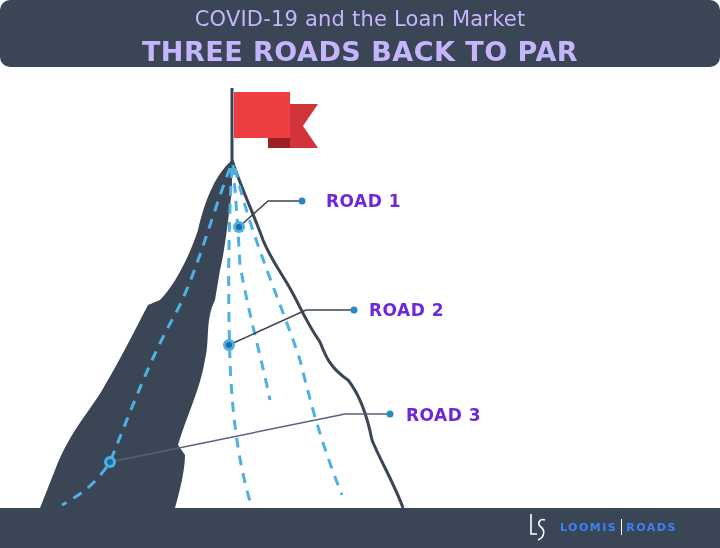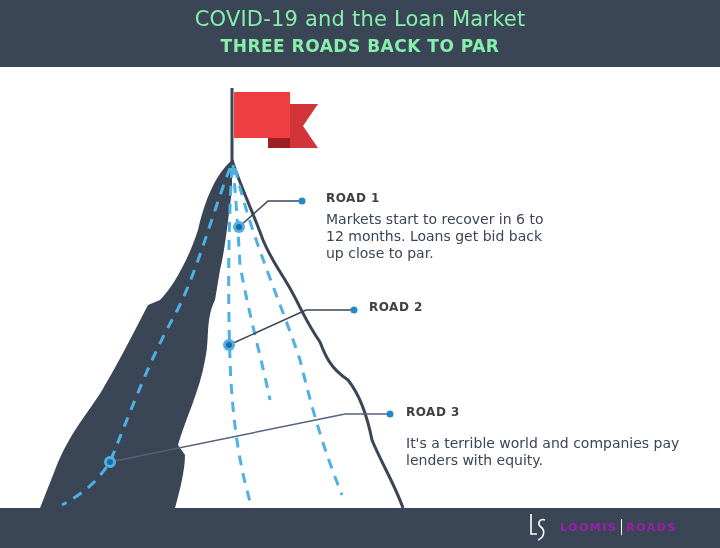--- a/index.html
+++ b/index.html
@@ -3,66 +3,66 @@
   <meta charset="utf-8">
   <style>
     html, body { margin: 0; padding: 0; }
     body {
       width: 720px; height: 548px; position: relative; overflow: hidden;
       background: #ffffff;
       font-family: "Liberation Sans", "DejaVu Sans", sans-serif;
     }
     .header {
       position: absolute; left: 0; top: 0; width: 720px; height: 67px;
-      background: #3a4555; color: #86efac; text-align: center;
+      background: #3a4555; color: #c4b5fd; text-align: center; border-radius: 10px;
     }
     .header .subtitle {
       position: absolute; left: 0; right: 0; top: 7px;
       font-size: 21px; font-weight: 300; letter-spacing: 0.2px;
       font-family: "DejaVu Sans", sans-serif; font-weight: normal;
     }
     .header .title {
       position: absolute; left: 0; right: 0; top: 36px;
-      font-size: 17px; font-weight: bold; letter-spacing: 0.5px;
+      font-size: 27px; font-weight: bold; letter-spacing: 0.5px;
       font-family: "DejaVu Sans", sans-serif;
     }
     .footer {
       position: absolute; left: 0; top: 508px; width: 720px; height: 40px;
       background: #3a4555;
     }
     .logo {
       position: absolute; left: 528px; top: 512px; height: 30px;
-      display: flex; align-items: center; color: #a21caf;
+      display: flex; align-items: center; color: #3b82f6;
     }
     .logo-mark { width: 22px; height: 30px; margin-right: 10px; }
     .logo-text {
       font-family: "DejaVu Sans", sans-serif; font-size: 11px; font-weight: bold;
       letter-spacing: 1.5px; display: flex; align-items: center;
     }
     .logo-sep {
       display: inline-block; width: 1px; height: 16px; background: #ffffff;
       margin: 0 4px;
     }
     svg.scene { position: absolute; left: 0; top: 67px; }
     .road {
       position: absolute;
     }
     .road .road-title {
-      color: #404040; font-weight: bold; font-size: 12px;
+      color: #6d28d9; font-weight: bold; font-size: 17px;
       font-family: "DejaVu Sans", sans-serif; letter-spacing: 0.5px;
       margin-bottom: 6px;
     }
     .road .road-desc {
       color: #3a4555; font-size: 14px; line-height: 17px;
       font-family: "DejaVu Sans", sans-serif;
     }
     #road1 { left: 326px; top: 191px; width: 220px; }
     #road2 { left: 369px; top: 300px; width: 260px; }
     #road3 { left: 406px; top: 405px; width: 280px; }
-    #road3 .road-title { margin-bottom: 16px; }
+    #road3 .road-title { margin-bottom: 4px; }
     #road2 .road-title { margin-bottom: 16px; }
   </style>
 </head>
 <body>
 
 <div class="header">
   <div class="subtitle">COVID-19 and the Loan Market</div>
   <div class="title">THREE ROADS BACK TO PAR</div>
 </div>
 
@@ -94,28 +94,26 @@
   <circle cx="229" cy="345" r="3" fill="#1e6aa3"></circle>
 
   <polyline points="110,462 345,414 390,414" fill="none" stroke="#56617a" stroke-width="1.5"></polyline>
   <circle cx="390" cy="414" r="3.5" fill="#2a87c4"></circle>
   <circle cx="110" cy="462" r="6" fill="#4fb0e4"></circle>
   <circle cx="110" cy="462" r="3" fill="#1e6aa3"></circle>
 </svg>
 
 <div class="road" id="road1">
   <div class="road-title">ROAD 1</div>
-  <div class="road-desc">Markets start to recover in 6 to 12 months. Loans get bid back up close to par.</div>
 </div>
 <div class="road" id="road2">
   <div class="road-title">ROAD 2</div>
 </div>
 <div class="road" id="road3">
   <div class="road-title">ROAD 3</div>
-  <div class="road-desc">It's a terrible world and companies pay lenders with equity.</div>
 </div>
 
 <div class="footer"></div>
 <div class="logo">
   <svg class="logo-mark" viewBox="0 0 22 30">
     <path d="M3 2 L3 22 L9 22" fill="none" stroke="#ffffff" stroke-width="1.6"></path>
     <path d="M17 8 C 11 6, 9 12, 13 15 C 17 18, 17 25, 10 28" fill="none" stroke="#ffffff" stroke-width="1.6"></path>
   </svg>
   <div class="logo-text">
     <span>LOOMIS</span>

